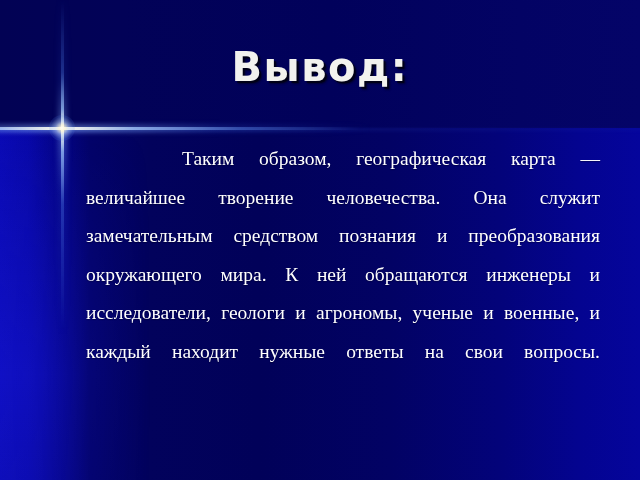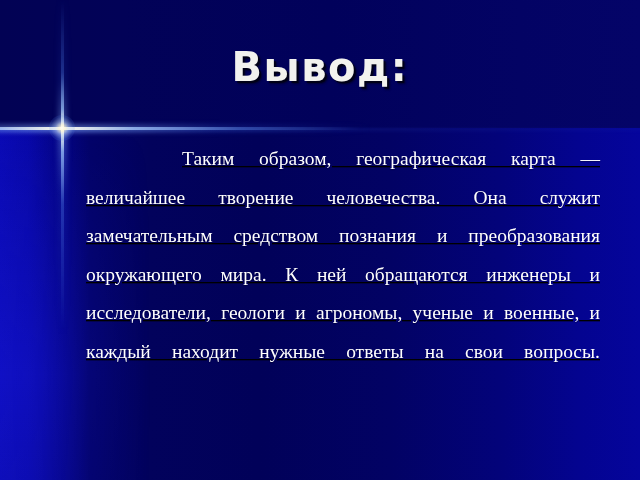--- a/index.html
+++ b/index.html
@@ -202,21 +202,20 @@
     white-space: pre;
     user-select: none;
   }
 
   
   .body-block {
     position: absolute;
     left: 86px;
     top: 140px;
     width: 514px;
-    text-decoration: underline;
   }
 
   .body-text {
     margin: 0;
     color: #ffffff;
     font-family: "Liberation Serif", "DejaVu Serif", serif;
     font-size: 19.5px;
     line-height: 38.5px;
     text-align: justify;
     text-indent: 96px;

